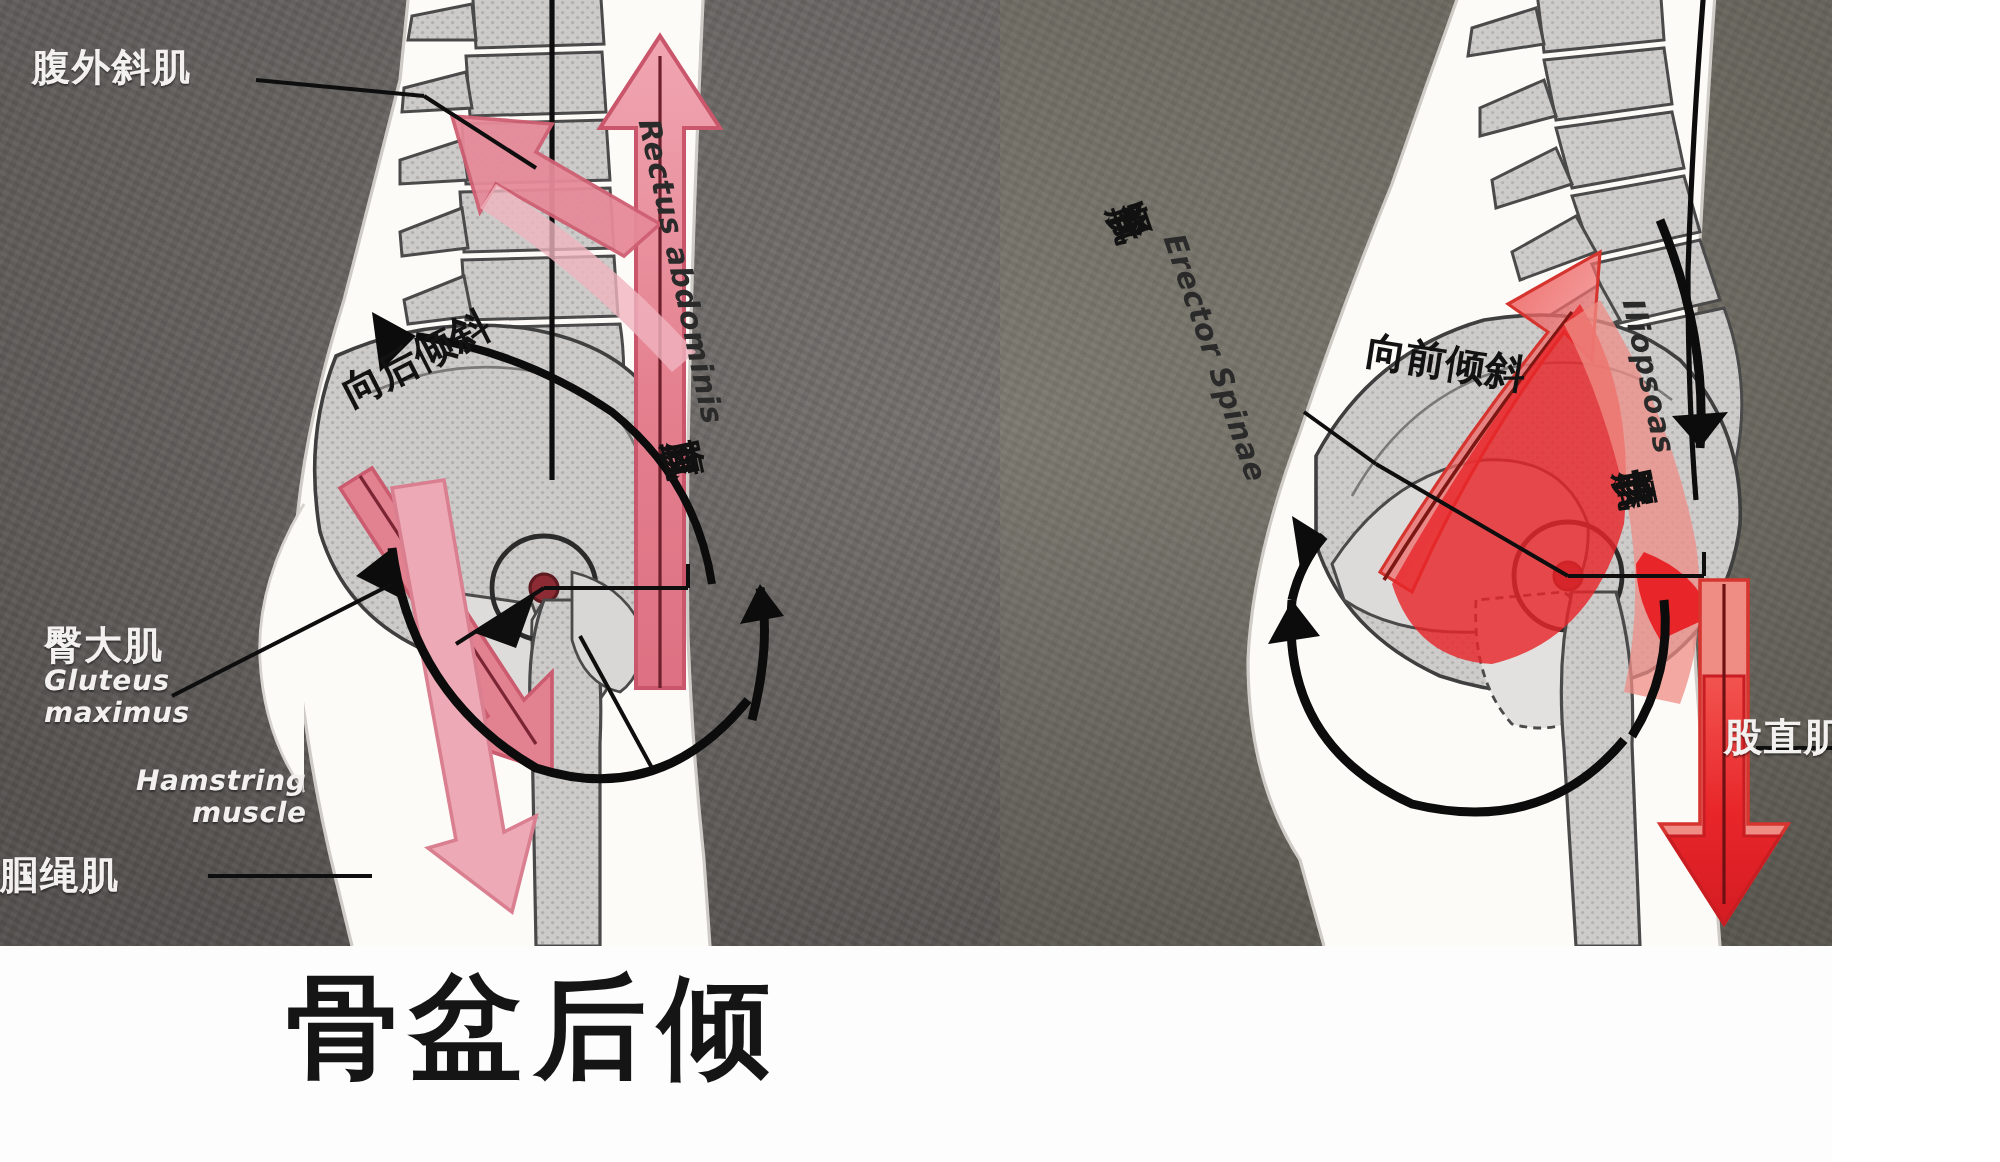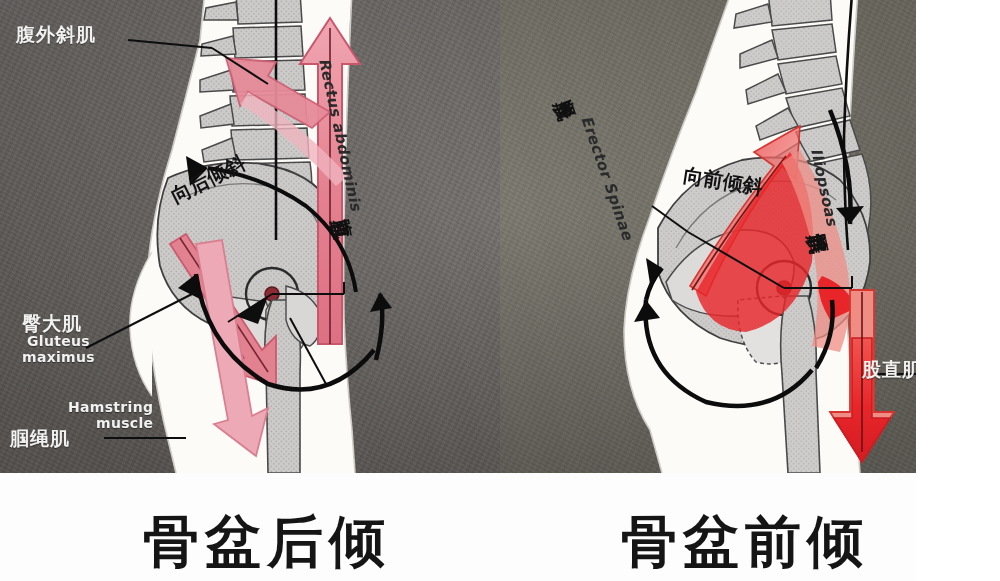--- a/index.html
+++ b/index.html
@@ -26,37 +26,37 @@
 
   
   .figsvg{position:absolute;top:0;height:473px;}
   .fig-left{left:0;width:500px;}
   .fig-right{left:500px;width:500px;}
 
   
   .capband{position:absolute;left:0;top:473px;width:1000px;height:108px;background:#fdfdfd;}
   .caption{position:absolute;top:487px;font-size:56px;font-weight:bold;color:#151515;
     letter-spacing:6px;line-height:1;white-space:nowrap;
-    font-family:"DejaVu Sans","Liberation Sans",sans-serif;margin-top:27px;}
+    font-family:"DejaVu Sans","Liberation Sans",sans-serif;}
   .cap-left{left:143px;}
   .cap-right{left:621px;}
 
   
   .lbl{position:absolute;white-space:nowrap;line-height:1.12;
        font-family:"DejaVu Sans","Liberation Sans",sans-serif;}
   .lbl-white{color:#f2f1ef;font-weight:bold;text-shadow:0 1px 1px rgba(0,0,0,.45);}
   .lbl-dark{color:#121212;font-weight:bold;}
   .lbl-cn{font-size:19px;letter-spacing:1px;}
-  .lbl-en{font-size:15px;font-weight:bold;letter-spacing:.3px;text-align:center;}
+  .lbl-en{font-size:15px;font-style:italic;font-weight:bold;letter-spacing:.3px;}
 
   #lb-external-oblique{left:16px;top:24px;}
   #lb-glute{left:22px;top:313px;}
   #lb-glute .lbl-en{font-size:14px;}
-  #lb-hamstring-en{left:68px;top:400px;font-size:14px;}
-  #lb-hamstring-cn{left:10px;top:428px;}
+  #lb-hamstring-en{left:68px;top:384px;font-size:14px;}
+  #lb-hamstring-cn{left:0;top:428px;}
   #lb-iliofemoral{left:330px;top:392px;font-size:19px;color:#121212;letter-spacing:1px;}
   #lb-rectus-fem{left:862px;top:359px;}
 
   
   #lb-rectus-abd{left:332px;top:58px;transform-origin:0 0;transform:rotate(78deg);}
   #lb-rectus-abd .row{display:flex;align-items:flex-start;gap:3px;}
   #lb-erector{left:586px;top:92px;transform-origin:0 0;transform:rotate(71deg);}
   #lb-iliopsoas{left:824px;top:148px;transform-origin:0 0;transform:rotate(78deg);}
 
   .vcn{font-size:19px;font-weight:bold;color:#111;letter-spacing:2px;
@@ -317,15 +317,14 @@
     <div class="row" style="display:flex;align-items:flex-start;gap:3px;">
       <span class="ven">Iliopsoas</span>
       <span class="vcn">髂腰肌</span>
     </div>
   </div>
 
   <div class="lbl lbl-white lbl-cn" id="lb-rectus-fem">股直肌</div>
 
   <div class="capband"></div>
   <div class="caption cap-left">骨盆后倾</div>
-  <div class="caption cap-right">骨盆前倾</div>
 
 </div>
 
 </body></html>

